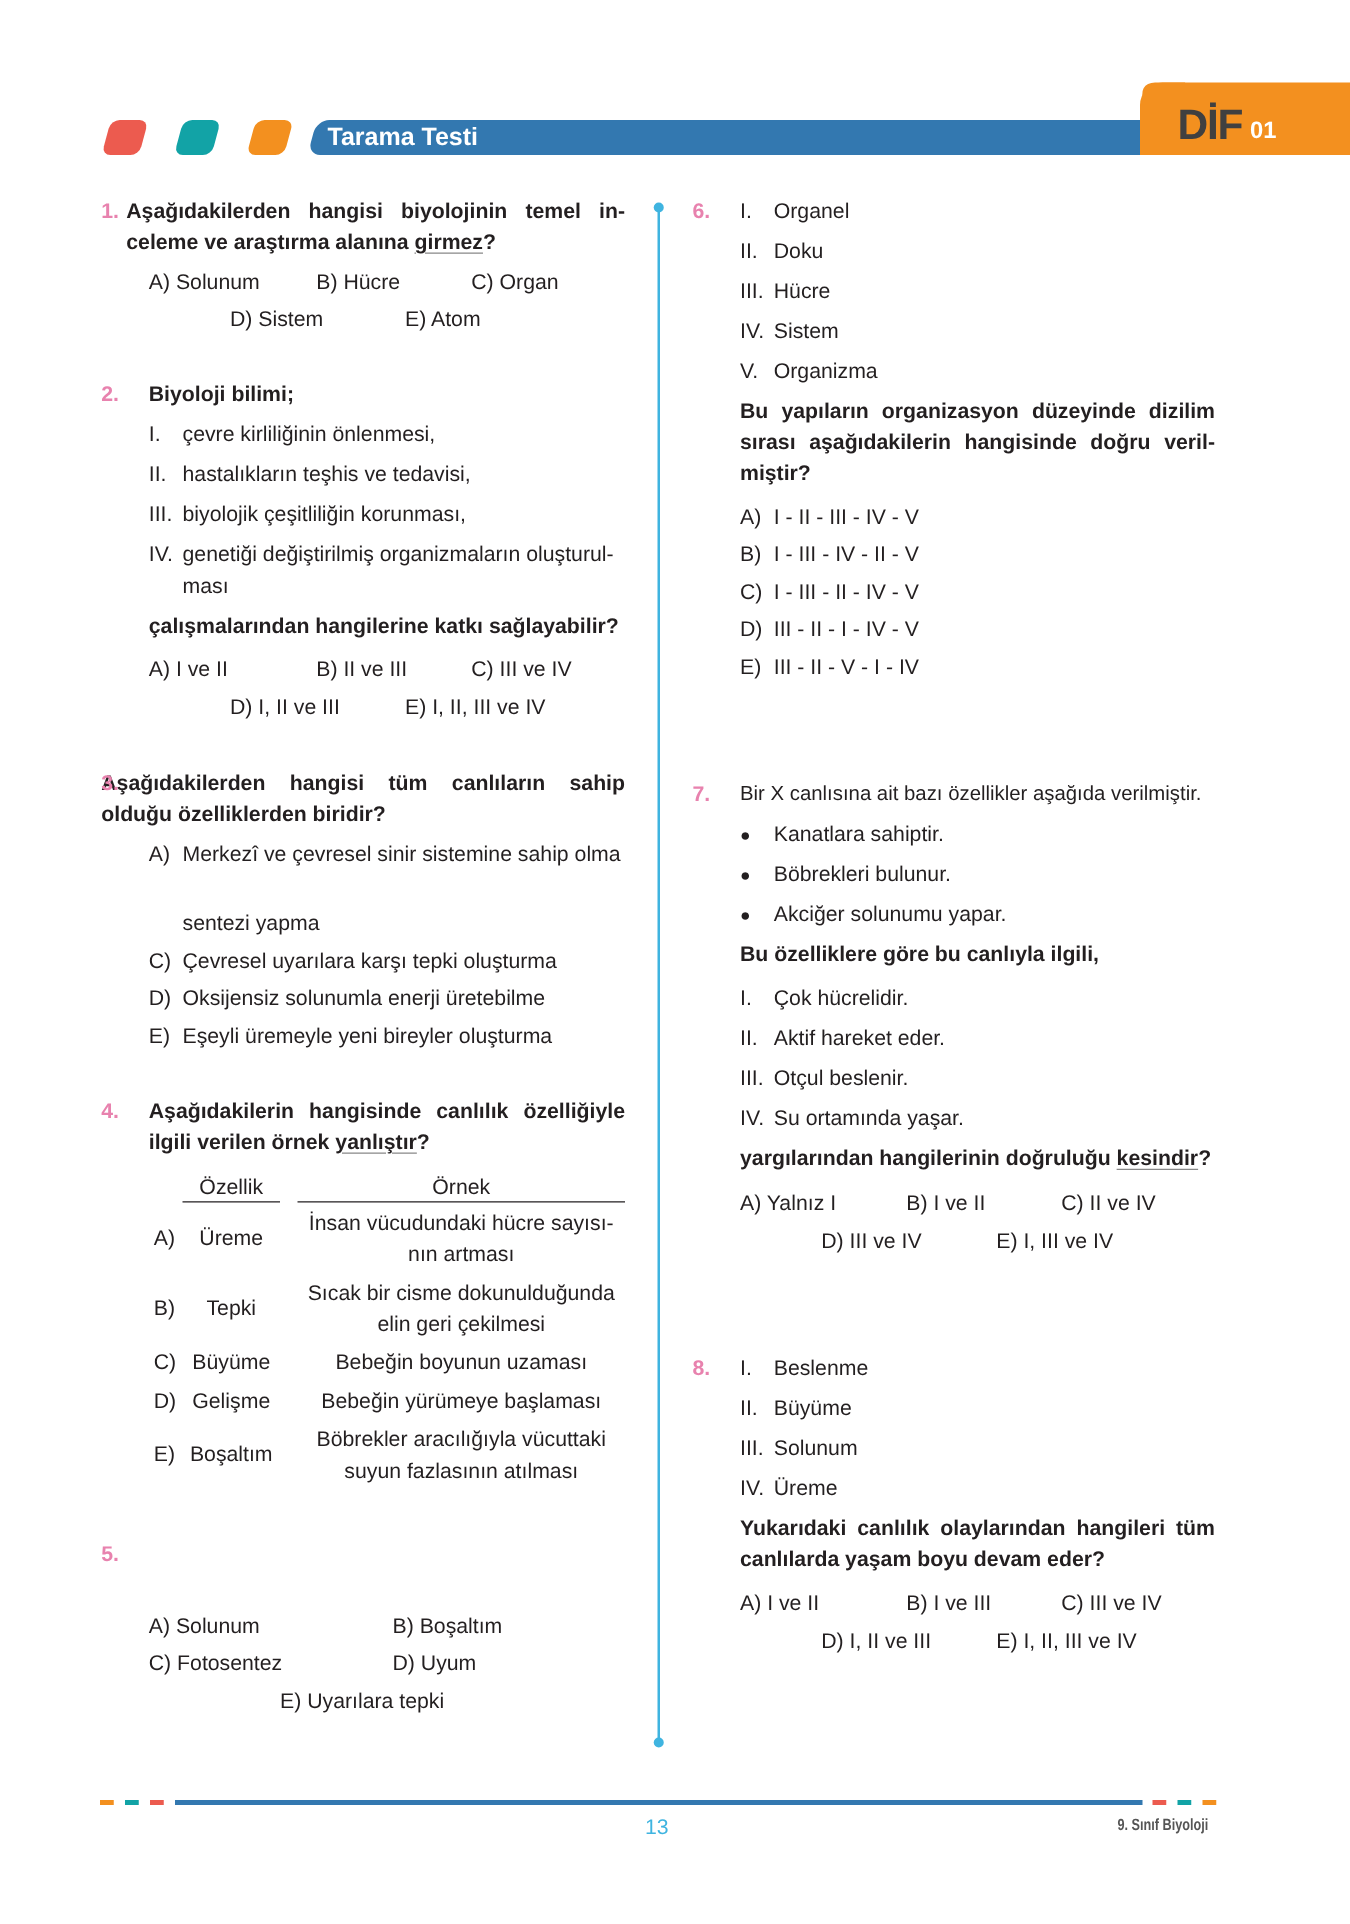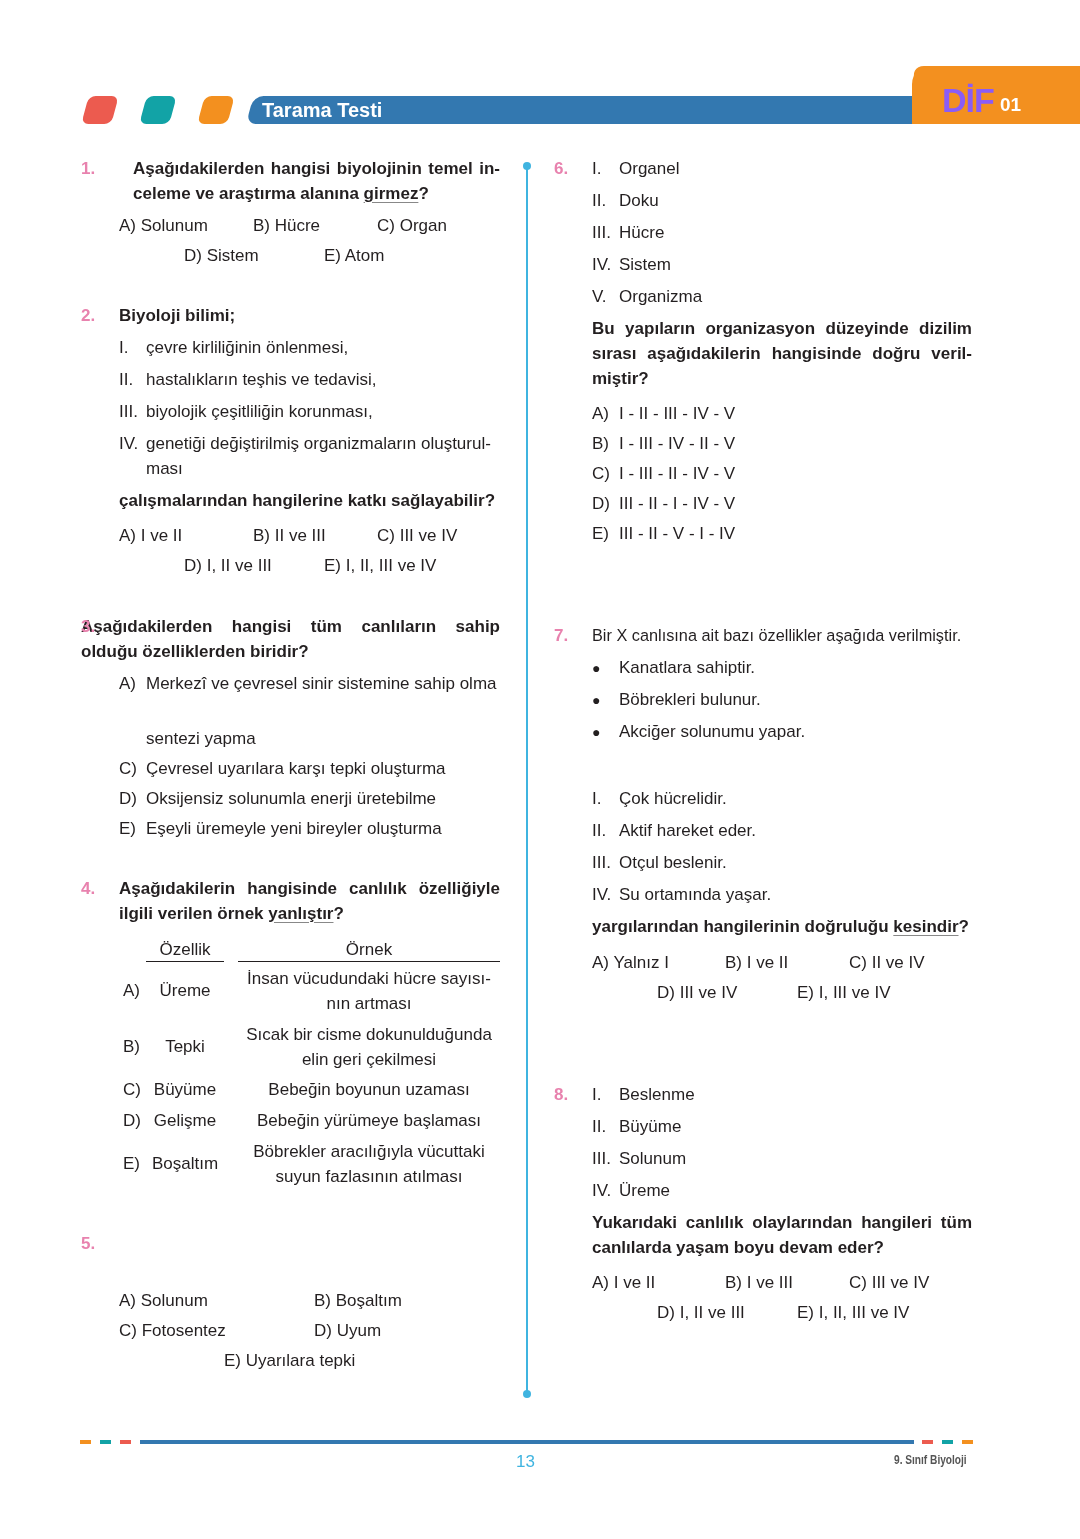--- a/index.html
+++ b/index.html
@@ -22,21 +22,21 @@
     color: #ffffff; font-weight: bold; font-size: 20px;
   }
   .badge {
     position: absolute; top: 66px; left: 912px; width: 168px; height: 58px;
     background: #f3901f; border-radius: 18px 0 0 0;
   }
   .badge-slant {
     position: absolute; top: 66px; left: 908px; width: 40px; height: 58px;
     background: #f3901f; transform: skewX(25deg); transform-origin: top left; border-radius: 16px 0 0 0;
   }
-  .badge-text { position: absolute; top: 80px; left: 942px; color: #8b5cf6; font-weight: bold; font-size: 34px; letter-spacing: -1px; line-height: 40px; }
+  .badge-text { position: absolute; top: 80px; left: 942px; color: #404040; font-weight: bold; font-size: 34px; letter-spacing: -1px; line-height: 40px; }
   .badge-num { position: absolute; top: 94px; left: 1000px; color: #fff; font-weight: bold; font-size: 19px; line-height: 22px; }
 
   
   .divider { position: absolute; left: 526px; top: 166px; width: 2px; height: 1228px; background: #3fb4e0; }
   .dot { position: absolute; left: 523px; width: 8px; height: 8px; border-radius: 50%; background: #3fb4e0; }
   .dot.top { top: 162px; } .dot.bot { top: 1390px; }
 
   
   .q { position: absolute; font-size: 17px; line-height: 25px; }
   .qnum { position: absolute; left: 0; top: 0; color: #e882ae; font-weight: bold; font-size: 17px; }
@@ -71,21 +71,21 @@
   <div class="badge-text">DİF</div>
   <div class="badge-num">01</div>
 </div>
 
 <div class="divider"></div>
 <div class="dot top"></div>
 <div class="dot bot"></div>
 
 <div class="q" style="left:81px; top:156px; width:419px;">
   <span class="qnum">1.</span>
-  <div class="stem" style="margin-left:52px;">
+  <div class="stem" style="margin-left:20px;">
     <span>Aşağıdakilerden hangisi biyolojinin temel in-celeme ve araştırma alanına </span><span class="u">girmez</span><span>?</span>
   </div>
   <div class="opt" style="left:38px; top:57px;">A) Solunum</div>
   <div class="opt" style="left:172px; top:57px;">B) Hücre</div>
   <div class="opt" style="left:296px; top:57px;">C) Organ</div>
   <div class="opt" style="left:103px; top:87px;">D) Sistem</div>
   <div class="opt" style="left:243px; top:87px;">E) Atom</div>
 </div>
 
 <div class="q" style="left:81px; top:303px; width:419px; height:290px;">
@@ -177,20 +177,21 @@
   <div class="line" style="left:38px; top:335px;"><span class="rn">D)</span><span>III - II - I - IV - V</span></div>
   <div class="line" style="left:38px; top:365px;"><span class="rn">E)</span><span>III - II - V - I - IV</span></div>
 </div>
 
 <div class="q" style="left:554px; top:623px; width:418px; height:390px;">
   <span class="qnum">7.</span>
   <div class="line" style="left:38px; top:0; font-size:16.3px;">Bir X canlısına ait bazı özellikler aşağıda verilmiştir.</div>
   <div class="line" style="left:38px; top:32px;"><span class="bullet">●</span><span>Kanatlara sahiptir.</span></div>
   <div class="line" style="left:38px; top:64px;"><span class="bullet">●</span><span>Böbrekleri bulunur.</span></div>
   <div class="line" style="left:38px; top:96px;"><span class="bullet">●</span><span>Akciğer solunumu yapar.</span></div>
+  <div class="line stem" style="left:38px; top:128px;">Bu özelliklere göre bu canlıyla ilgili,</div>
   <div class="line" style="left:38px; top:163px;"><span class="rn">I.</span><span>Çok hücrelidir.</span></div>
   <div class="line" style="left:38px; top:195px;"><span class="rn">II.</span><span>Aktif hareket eder.</span></div>
   <div class="line" style="left:38px; top:227px;"><span class="rn">III.</span><span>Otçul beslenir.</span></div>
   <div class="line" style="left:38px; top:259px;"><span class="rn">IV.</span><span>Su ortamında yaşar.</span></div>
   <div class="line stem" style="left:38px; top:291px;"><span>yargılarından hangilerinin doğruluğu </span><span class="u">kesindir</span><span>?</span></div>
   <div class="opt" style="left:38px; top:327px;">A) Yalnız I</div>
   <div class="opt" style="left:171px; top:327px;">B) I ve II</div>
   <div class="opt" style="left:295px; top:327px;">C) II ve IV</div>
   <div class="opt" style="left:103px; top:357px;">D) III ve IV</div>
   <div class="opt" style="left:243px; top:357px;">E) I, III ve IV</div>

